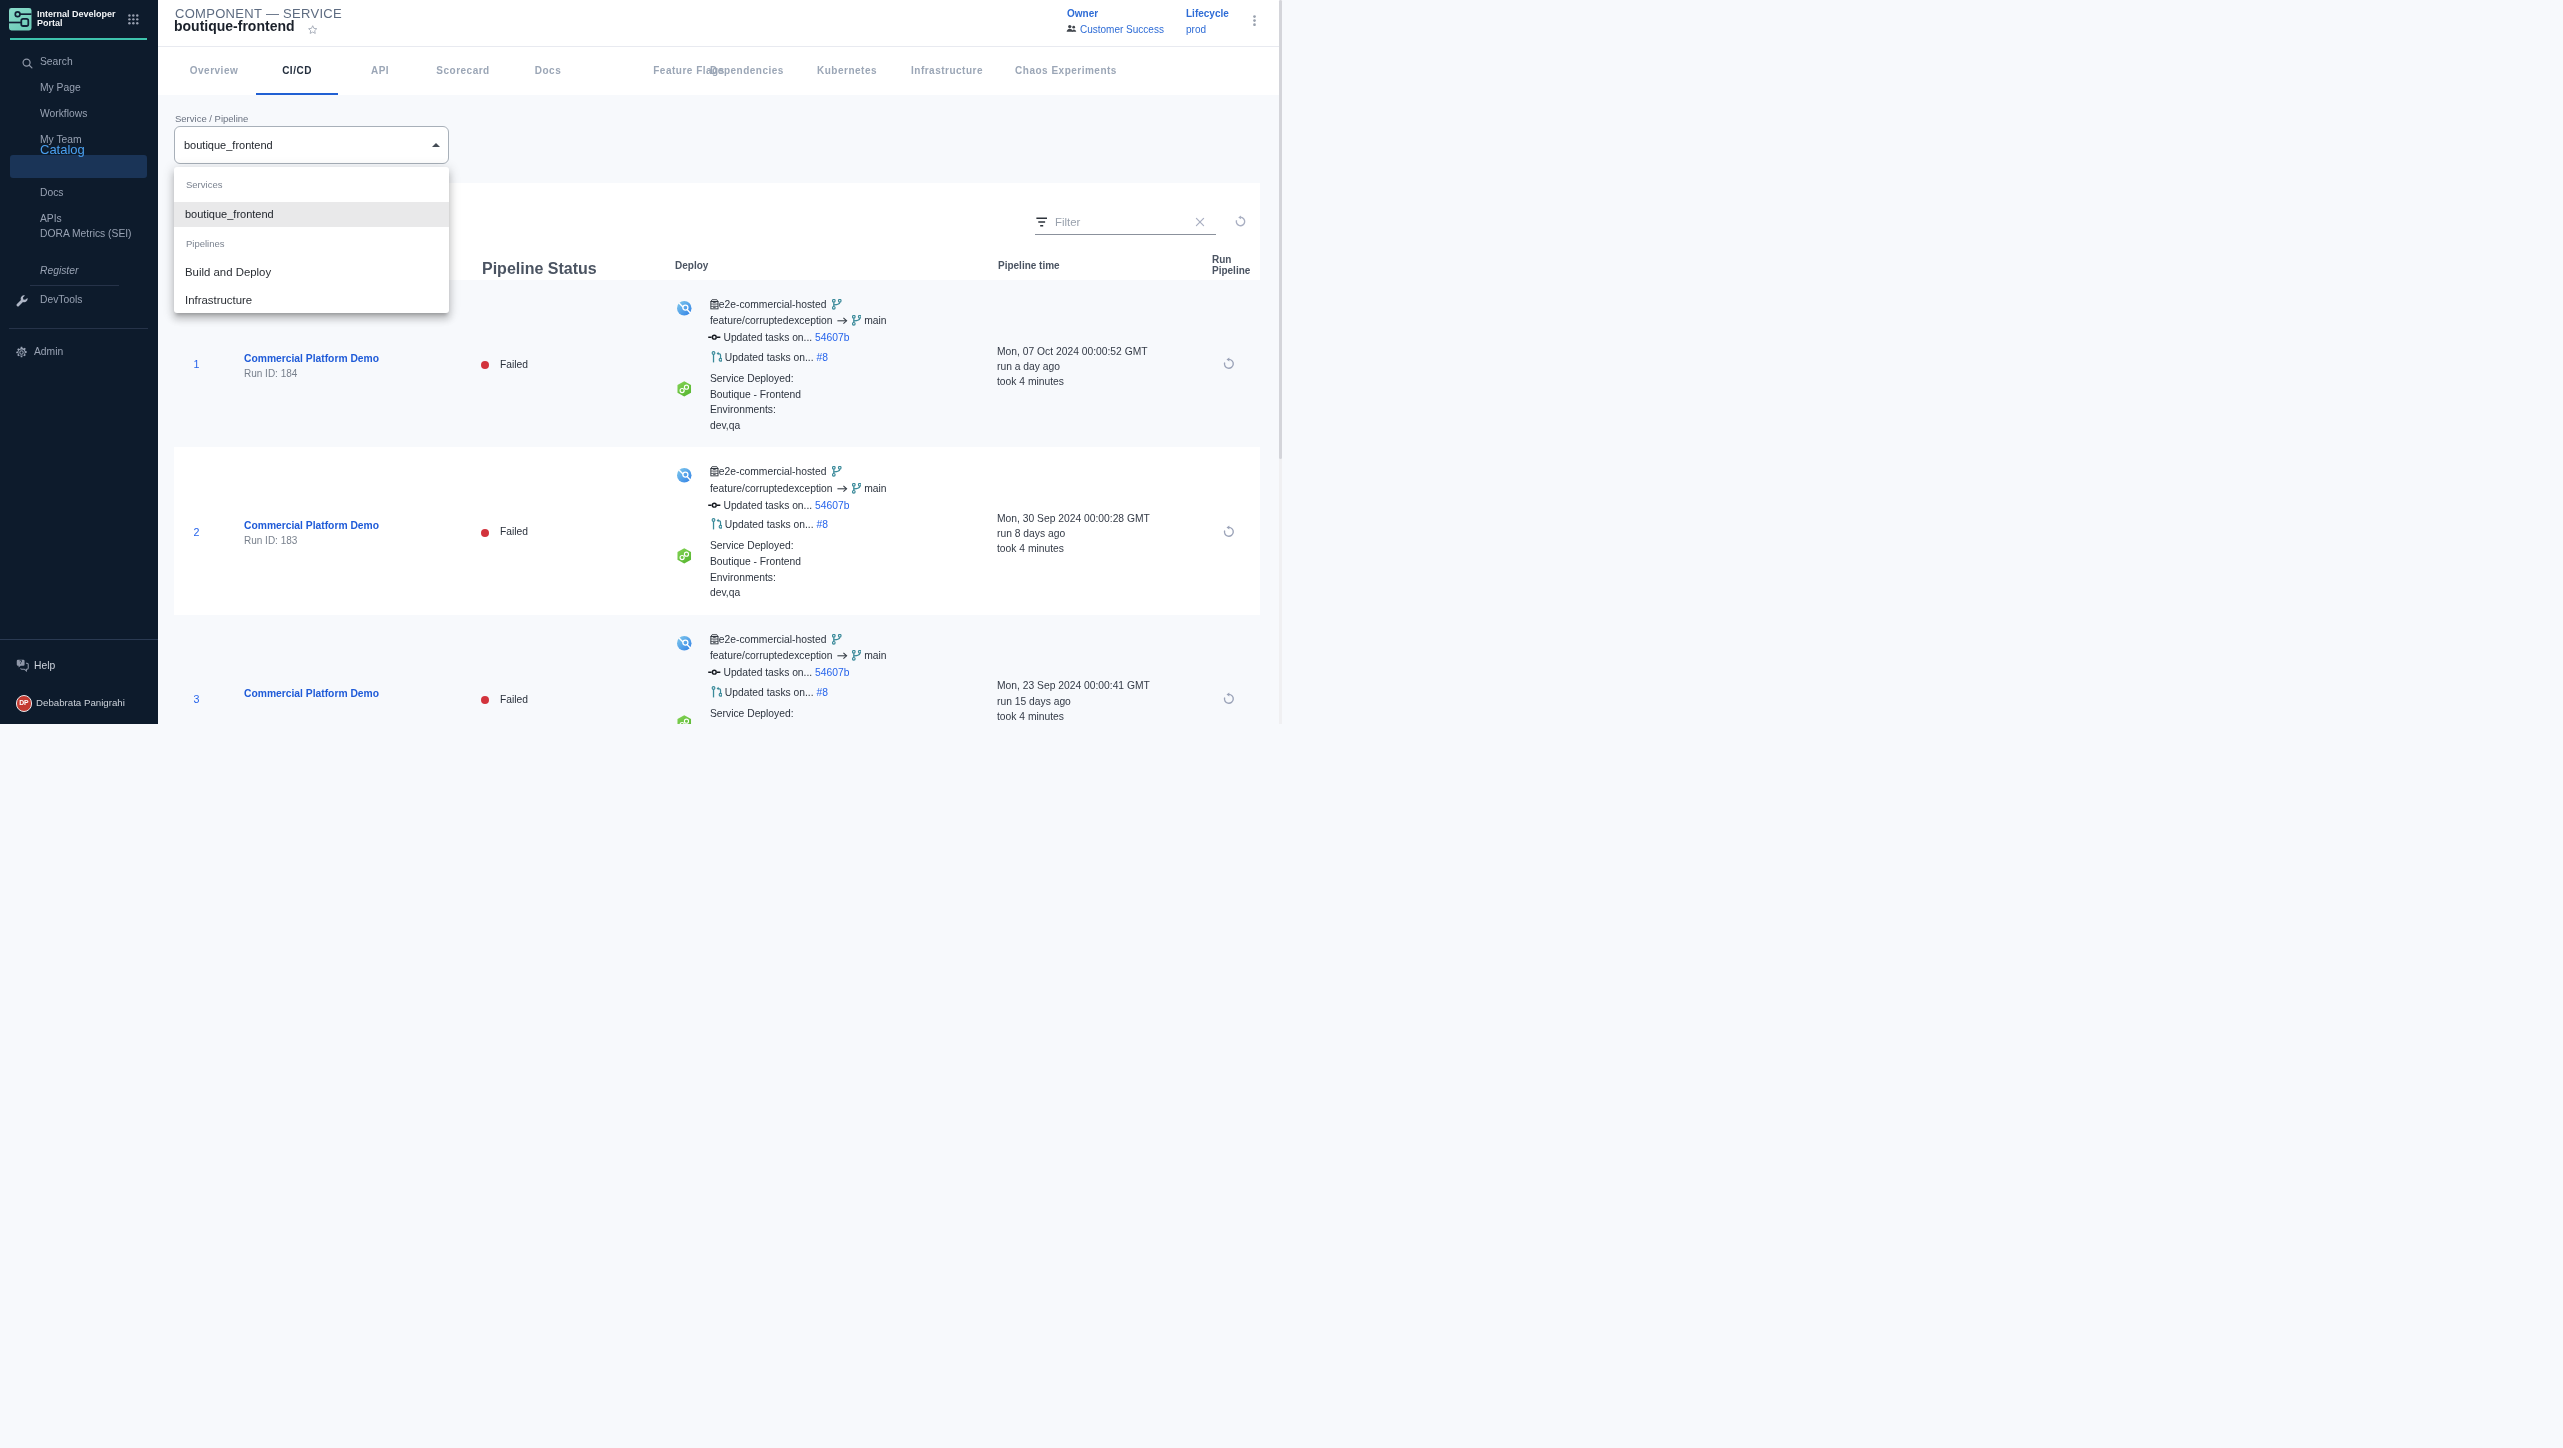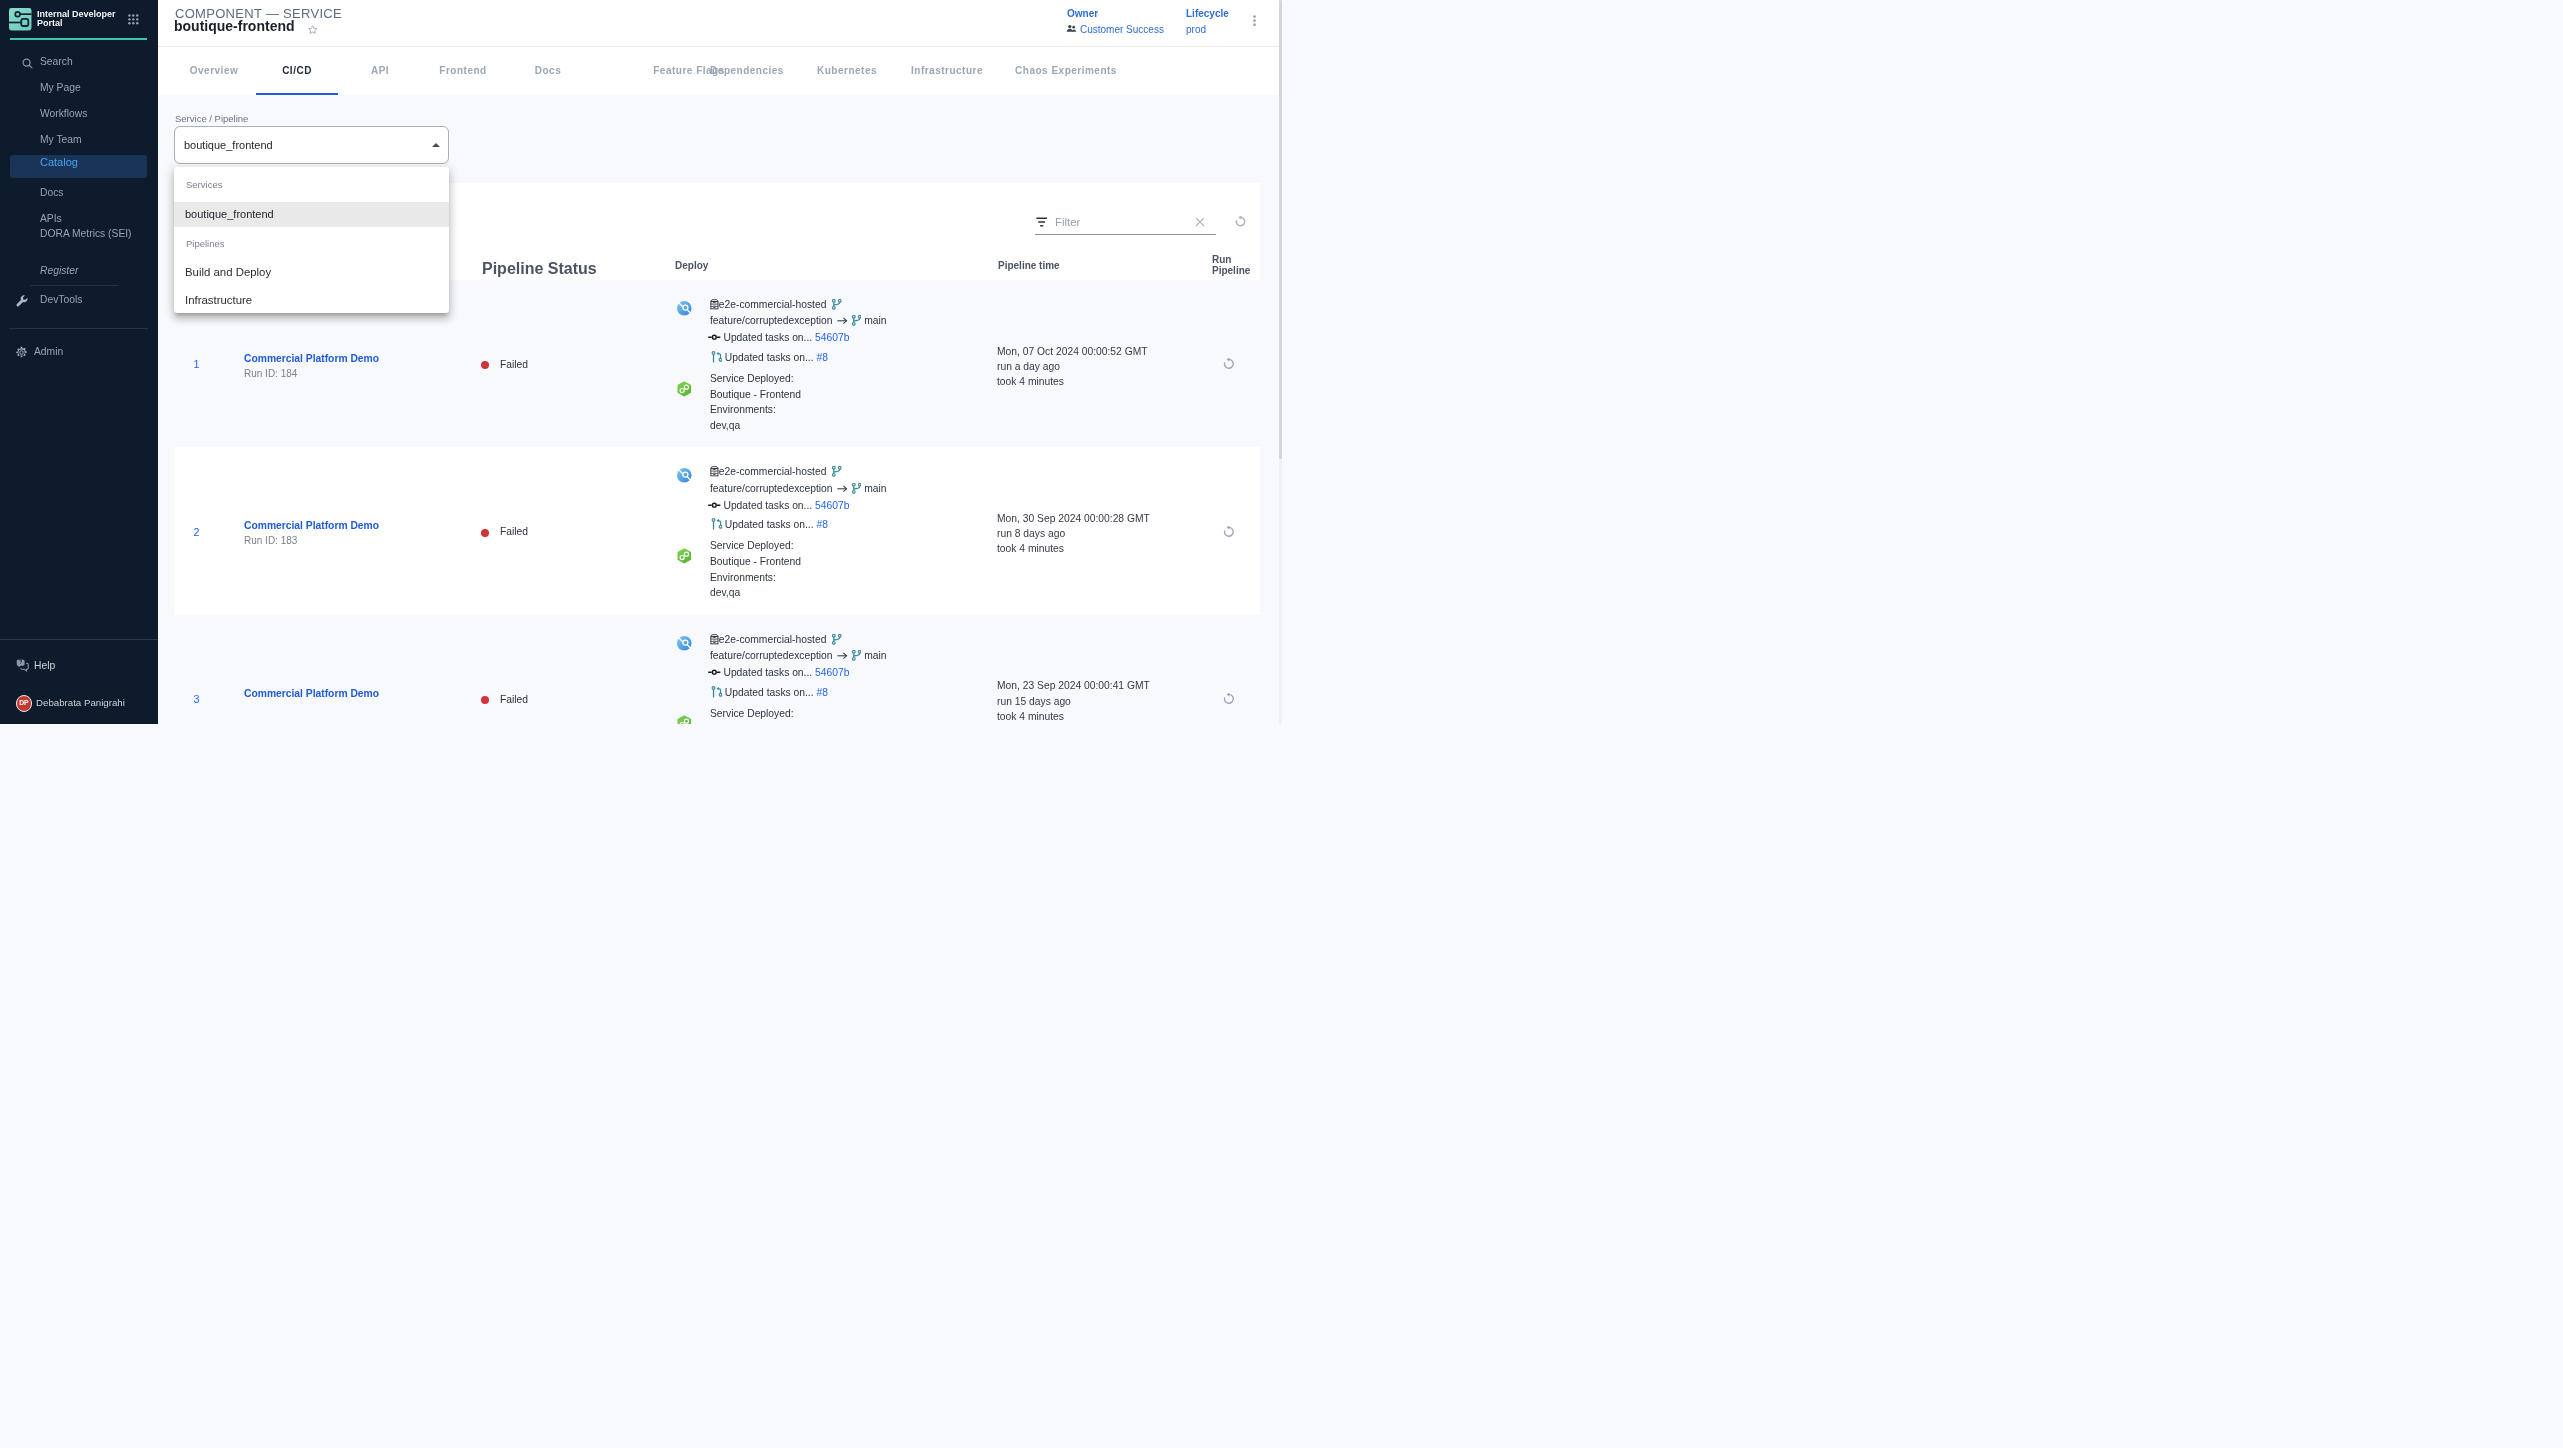--- a/index.html
+++ b/index.html
@@ -31,21 +31,21 @@
   <circle cx="2" cy="2" r="1.8" fill="#99a1ae"></circle>
     <circle cx="2" cy="7.4" r="1.8" fill="#99a1ae"></circle>
     <circle cx="2" cy="12.8" r="1.8" fill="#99a1ae"></circle>
 </svg>
 
 <div class="abs" id="tabsbar" style="left:158px;top:47px;right:0;height:48px;background:#fff;"></div>
 <div id="tabs">
     <div class="txt" style="left:214px;top:65px;transform:translateX(-50%);font-size:10px;font-weight:bold;letter-spacing:0.5px;color:#9ba6b6;">Overview</div>
     <div class="txt" style="left:297px;top:65px;transform:translateX(-50%);font-size:10px;font-weight:bold;letter-spacing:0.5px;color:#232e3d;">CI/CD</div>
     <div class="txt" style="left:380px;top:65px;transform:translateX(-50%);font-size:10px;font-weight:bold;letter-spacing:0.5px;color:#9ba6b6;">API</div>
-    <div class="txt" style="left:463px;top:65px;transform:translateX(-50%);font-size:10px;font-weight:bold;letter-spacing:0.5px;color:#9ba6b6;">Frontend</div>
+    <div class="txt" style="left:463px;top:65px;transform:translateX(-50%);font-size:10px;font-weight:bold;letter-spacing:0.5px;color:#9ba6b6;">Scorecard</div>
     <div class="txt" style="left:548px;top:65px;transform:translateX(-50%);font-size:10px;font-weight:bold;letter-spacing:0.5px;color:#9ba6b6;">Docs</div>
     <div class="txt" style="left:641px;top:65px;transform:translateX(-50%);font-size:10px;font-weight:bold;letter-spacing:0.5px;color:#9ba6b6;margin-left:48px;">Feature Flags</div>
     <div class="txt" style="left:747px;top:65px;transform:translateX(-50%);font-size:10px;font-weight:bold;letter-spacing:0.5px;color:#9ba6b6;">Dependencies</div>
     <div class="txt" style="left:847px;top:65px;transform:translateX(-50%);font-size:10px;font-weight:bold;letter-spacing:0.5px;color:#9ba6b6;">Kubernetes</div>
     <div class="txt" style="left:947px;top:65px;transform:translateX(-50%);font-size:10px;font-weight:bold;letter-spacing:0.5px;color:#9ba6b6;">Infrastructure</div>
     <div class="txt" style="left:1066px;top:65px;transform:translateX(-50%);font-size:10px;font-weight:bold;letter-spacing:0.5px;color:#9ba6b6;">Chaos Experiments</div>
   </div>
 <div class="abs" style="left:256px;top:93px;width:82px;height:2.1px;background:#2160d3;"></div>
 
 <div class="txt" style="left:175px;top:113px;font-size:9.5px;color:#6a7280;">Service / Pipeline</div>
@@ -337,21 +337,21 @@
 <svg class="abs" style="left:22px;top:58px;" width="10.7" height="10.7" viewBox="0 0 14 14">
   <circle cx="6" cy="6" r="4.6" fill="none" stroke="#8e97a7" stroke-width="1.6"></circle>
   <path d="M9.5 9.5L13 13" stroke="#8e97a7" stroke-width="1.6" stroke-linecap="round"></path>
 </svg>
 <div id="navitems">
     <div class="abs" style="left:9.5px;top:155px;width:137px;height:23px;background:#1a3457;border-radius:3px;"></div>
     <div class="txt" style="left:40px;top:56px;font-size:10.3px;color:#98a2b3;line-height:12px;">Search</div>
     <div class="txt" style="left:40px;top:82px;font-size:10.3px;color:#98a2b3;line-height:12px;">My Page</div>
     <div class="txt" style="left:40px;top:108px;font-size:10.3px;color:#98a2b3;line-height:12px;">Workflows</div>
     <div class="txt" style="left:40px;top:134px;font-size:10.3px;color:#98a2b3;line-height:12px;">My Team</div>
-    <div class="txt" style="left:40px;top:156px;font-size:11px;color:#4aa0f0;line-height:12px;">Catalog</div>
+    <div class="txt" style="left:40px;top:144px;font-size:13px;color:#4aa0f0;line-height:12px;">Catalog</div>
     <div class="txt" style="left:40px;top:187px;font-size:10.3px;color:#98a2b3;line-height:12px;">Docs</div>
     <div class="txt" style="left:40px;top:213px;font-size:10.3px;color:#98a2b3;line-height:12px;">APIs</div>
     <div class="txt" style="left:40px;top:228px;font-size:10.3px;color:#98a2b3;line-height:12px;">DORA Metrics (SEI)</div>
     <div class="txt" style="left:40px;top:265px;font-size:10.3px;color:#98a2b3;line-height:12px;font-style:italic;">Register</div>
     <div class="txt" style="left:40px;top:294px;font-size:10.3px;color:#98a2b3;line-height:12px;">DevTools</div>
   </div>
 
 <div class="abs" style="left:30px;top:285px;width:89px;height:0.8px;background:#263349;"></div>
 <svg class="abs" style="left:16px;top:295px;" width="12" height="12" viewBox="0 0 16 16">
   <path d="M15.2 3.9a4.4 4.4 0 0 1-5.9 5.4L4 14.6a1.9 1.9 0 0 1-2.7-2.7l5.3-5.3a4.4 4.4 0 0 1 5.4-5.9L9.3 3.4l.4 2.5 2.5.4z" fill="#aeb6c6"></path>

